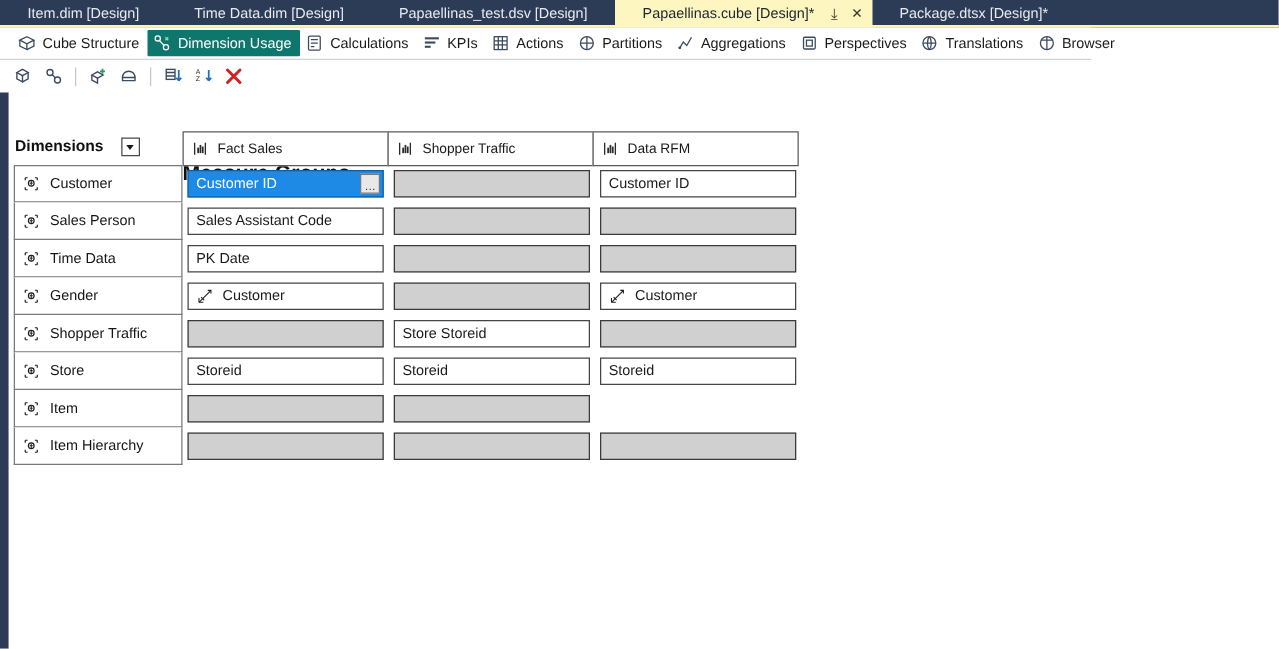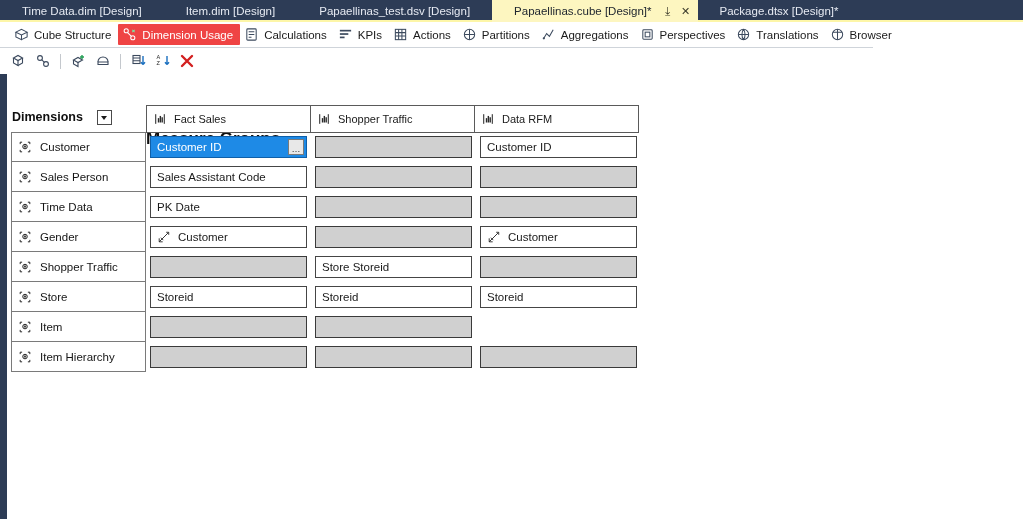--- a/index.html
+++ b/index.html
@@ -67,21 +67,21 @@
   .dtab {
     display: flex; align-items: center;
     gap: 5px;
     padding: 3px 7px 3px 4px;
     font-size: 11.5px;
     color: #1a1a1a;
     white-space: nowrap;
     cursor: default;
     border-radius: 1px;
   }
-  .dtab.active { background: #ef4444; color: #ffffff; }
+  .dtab.active { background: #0f766e; color: #ffffff; }
   .dtab .ic { width: 15px; height: 15px; flex: 0 0 15px; display:block; }
 
   
   .icontoolbar {
     position: absolute; left: 0; top: 48px;
     width: 1023px; height: 26px;
     background: #ffffff;
     display: flex; align-items: center;
     padding-left: 8px;
     gap: 3px;
@@ -215,24 +215,24 @@
   }
   .cell-icon { width: 14px; height: 14px; flex: 0 0 14px; display:block; }
 </style>
 </head>
 <body>
 
 <div id="app">
 
   <div class="tabstrip">
       <div class="doctab">
+        <span class="tab-label">Item.dim [Design]</span>
+      </div>
+      <div class="doctab">
         <span class="tab-label">Time Data.dim [Design]</span>
-      </div>
-      <div class="doctab">
-        <span class="tab-label">Item.dim [Design]</span>
       </div>
       <div class="doctab">
         <span class="tab-label">Papaellinas_test.dsv [Design]</span>
       </div>
       <div class="doctab active">
         <span class="tab-label">Papaellinas.cube [Design]*</span>
         <span class="tab-btns">
           <span class="tab-btn pin">⤓</span>
           <span class="tab-btn">✕</span>
         </span>

